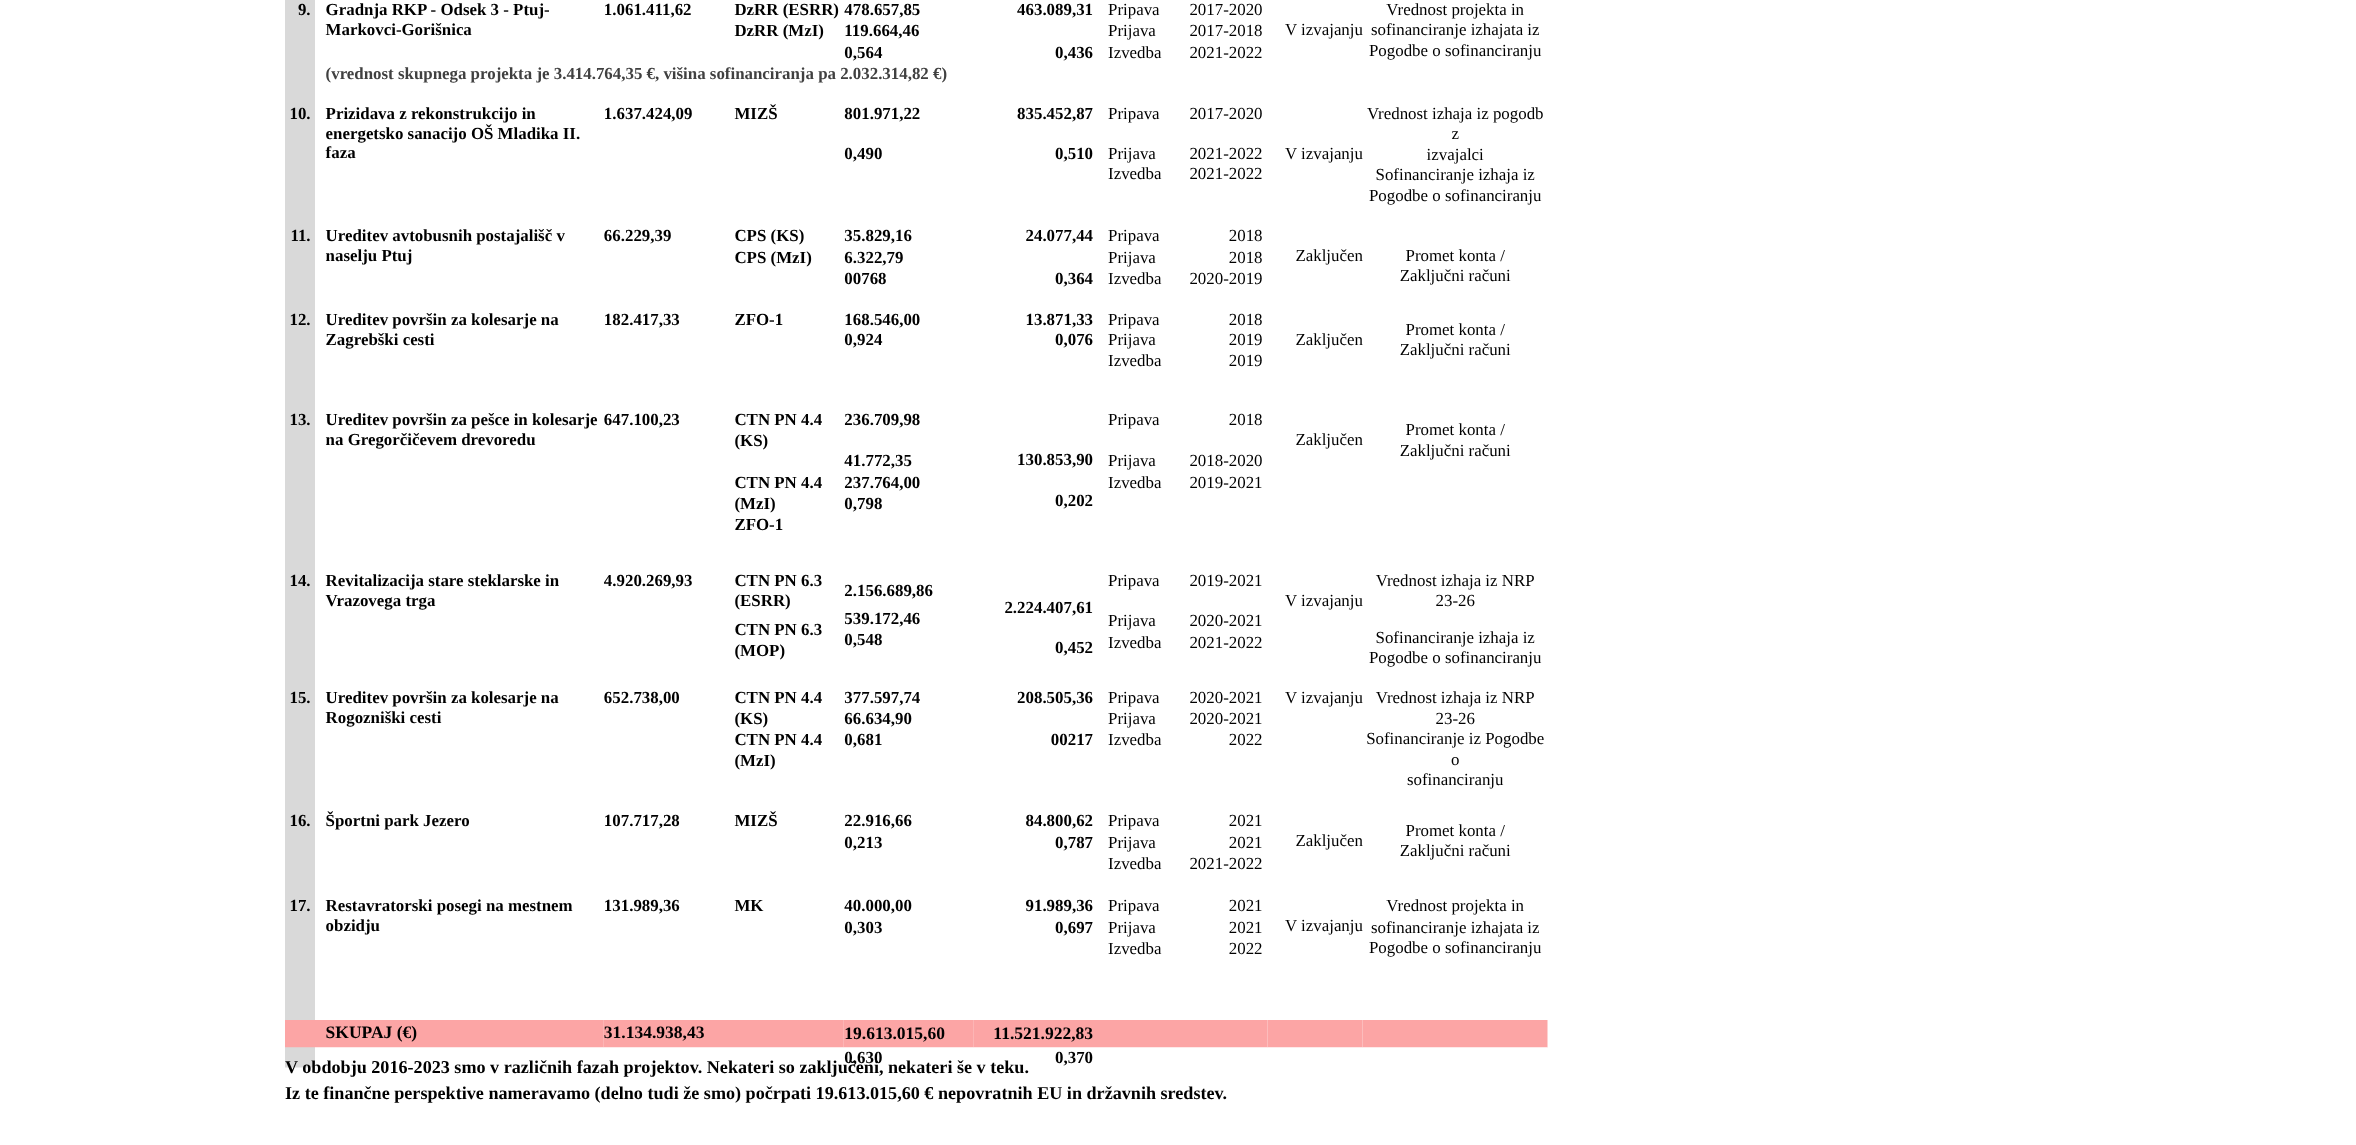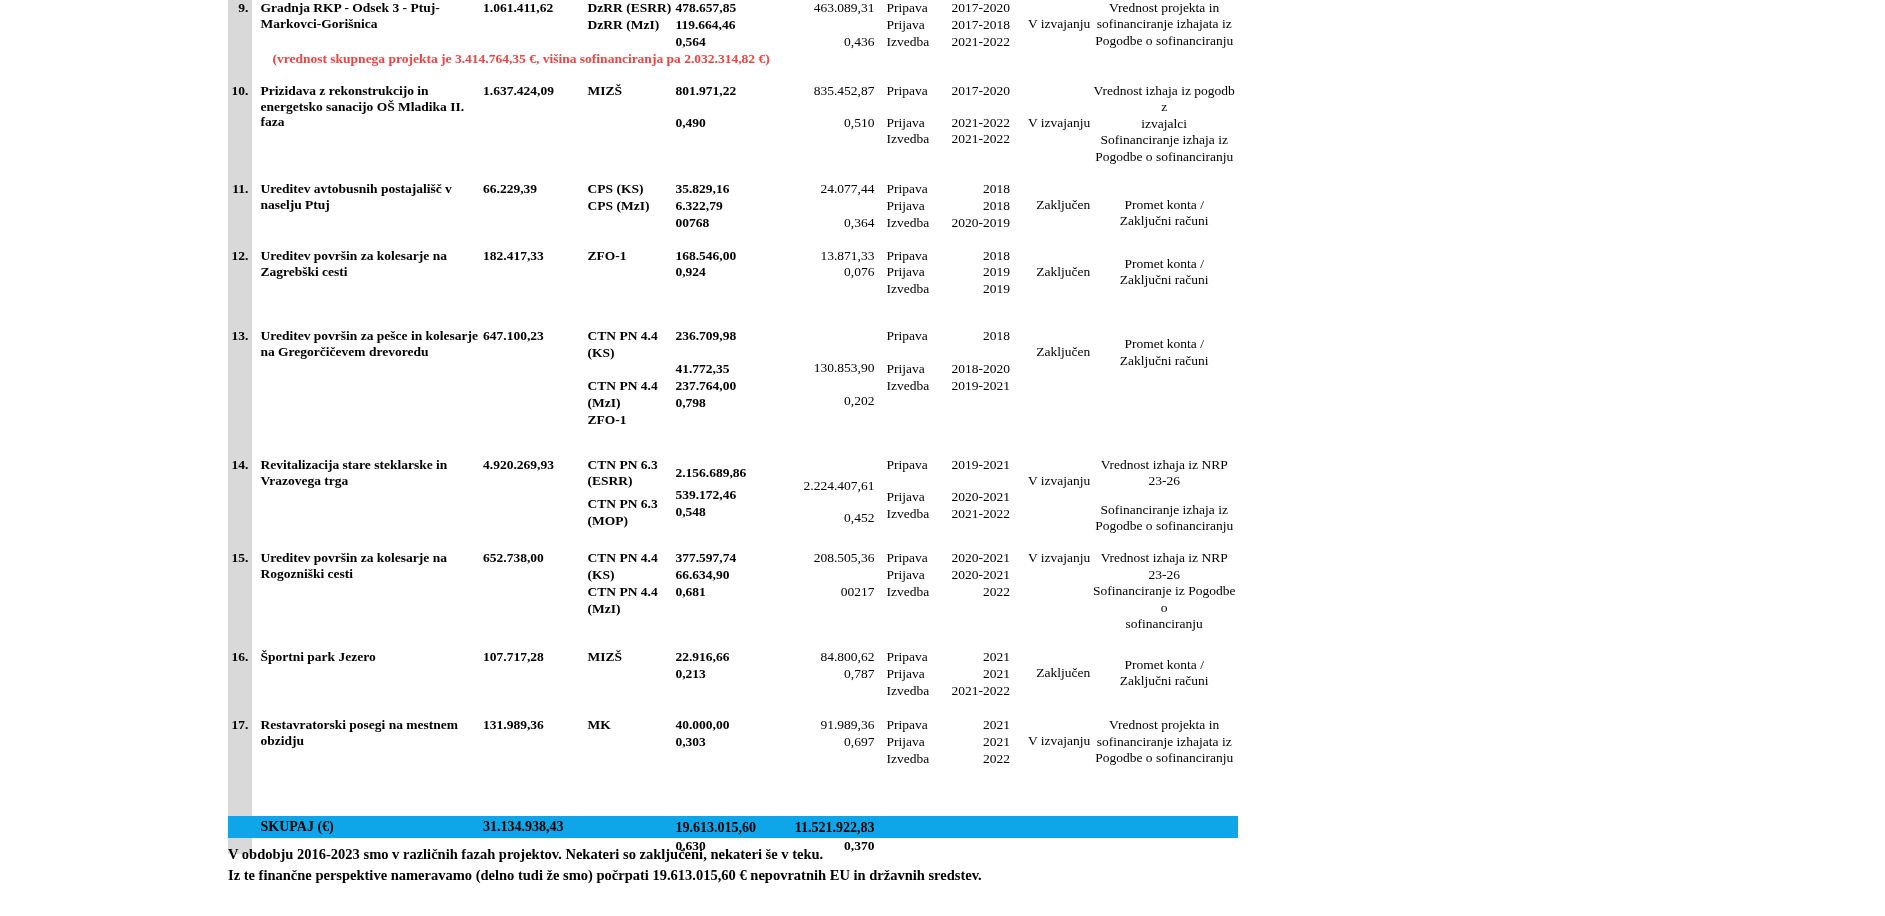--- a/index.html
+++ b/index.html
@@ -74,21 +74,21 @@
   .c-eu {
     width: 115px;
     font-weight: bold;
     font-size: 13.5px;
     line-height: 1.25;
     padding-right: 6px !important;
   }
   .c-own {
     width: 110px;
     text-align: right;
-    font-weight: normal;
+    font-weight: bold;
     font-size: 13.5px;
     line-height: 1.25;
     padding-right: 6px !important;
   }
   .c-phase {
     width: 80px;
     font-size: 13.5px;
     line-height: 1.25;
     padding-left: 6px !important;
   }
@@ -106,27 +106,27 @@
     white-space: nowrap;
   }
   .c-note {
     width: 215px;
     text-align: center;
     font-size: 13.5px;
     line-height: 1.22;
   }
   .row-spacer td { height: 10px; }
   .note-blue {
-    color: #ef4444;
-    font-weight: bold;
-    font-size: 13.5px;
-    padding-left: 20px;
+    color: #404040;
+    font-weight: bold;
+    font-size: 13.5px;
+    padding-left: 8px;
   }
   .total-row td {
-    background: #0ea5e9;
+    background: #fca5a5;
     font-weight: bold;
     font-size: 14px;
     padding-top: 3px !important;
     padding-bottom: 1px !important;
   }
   .total-sub td {
     background: #ffffff;
     font-weight: bold;
     font-size: 13.5px;
   }

